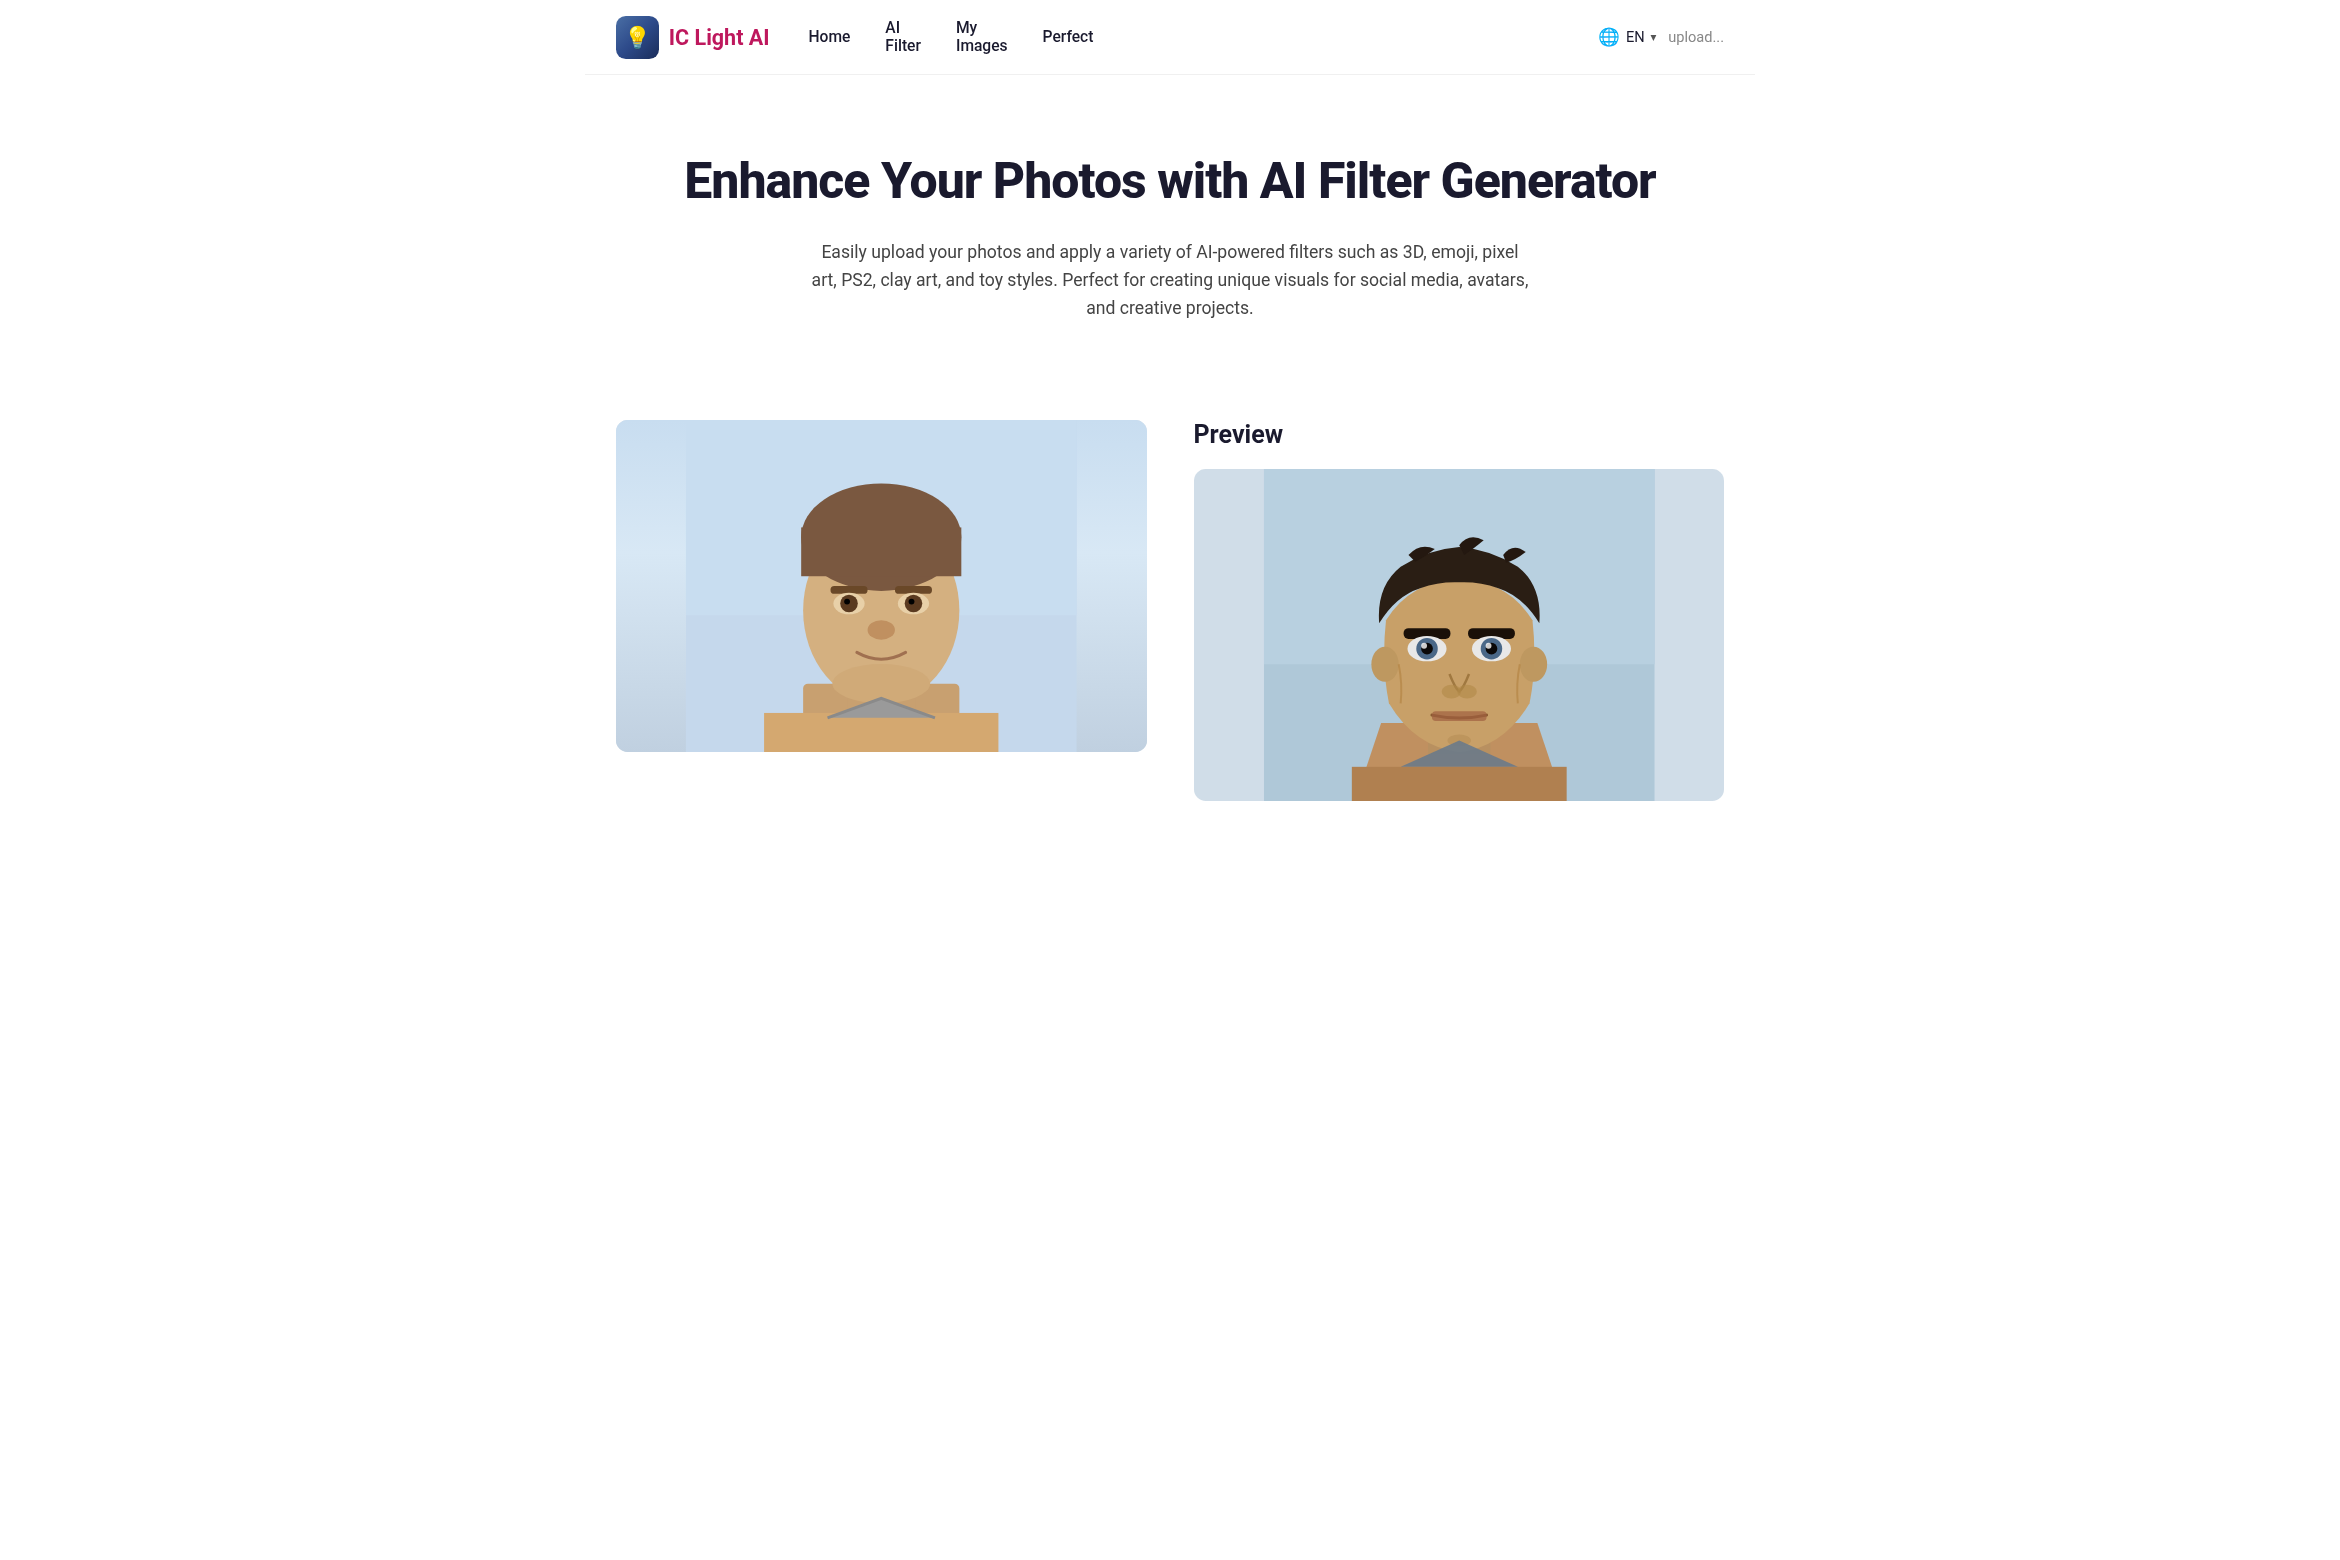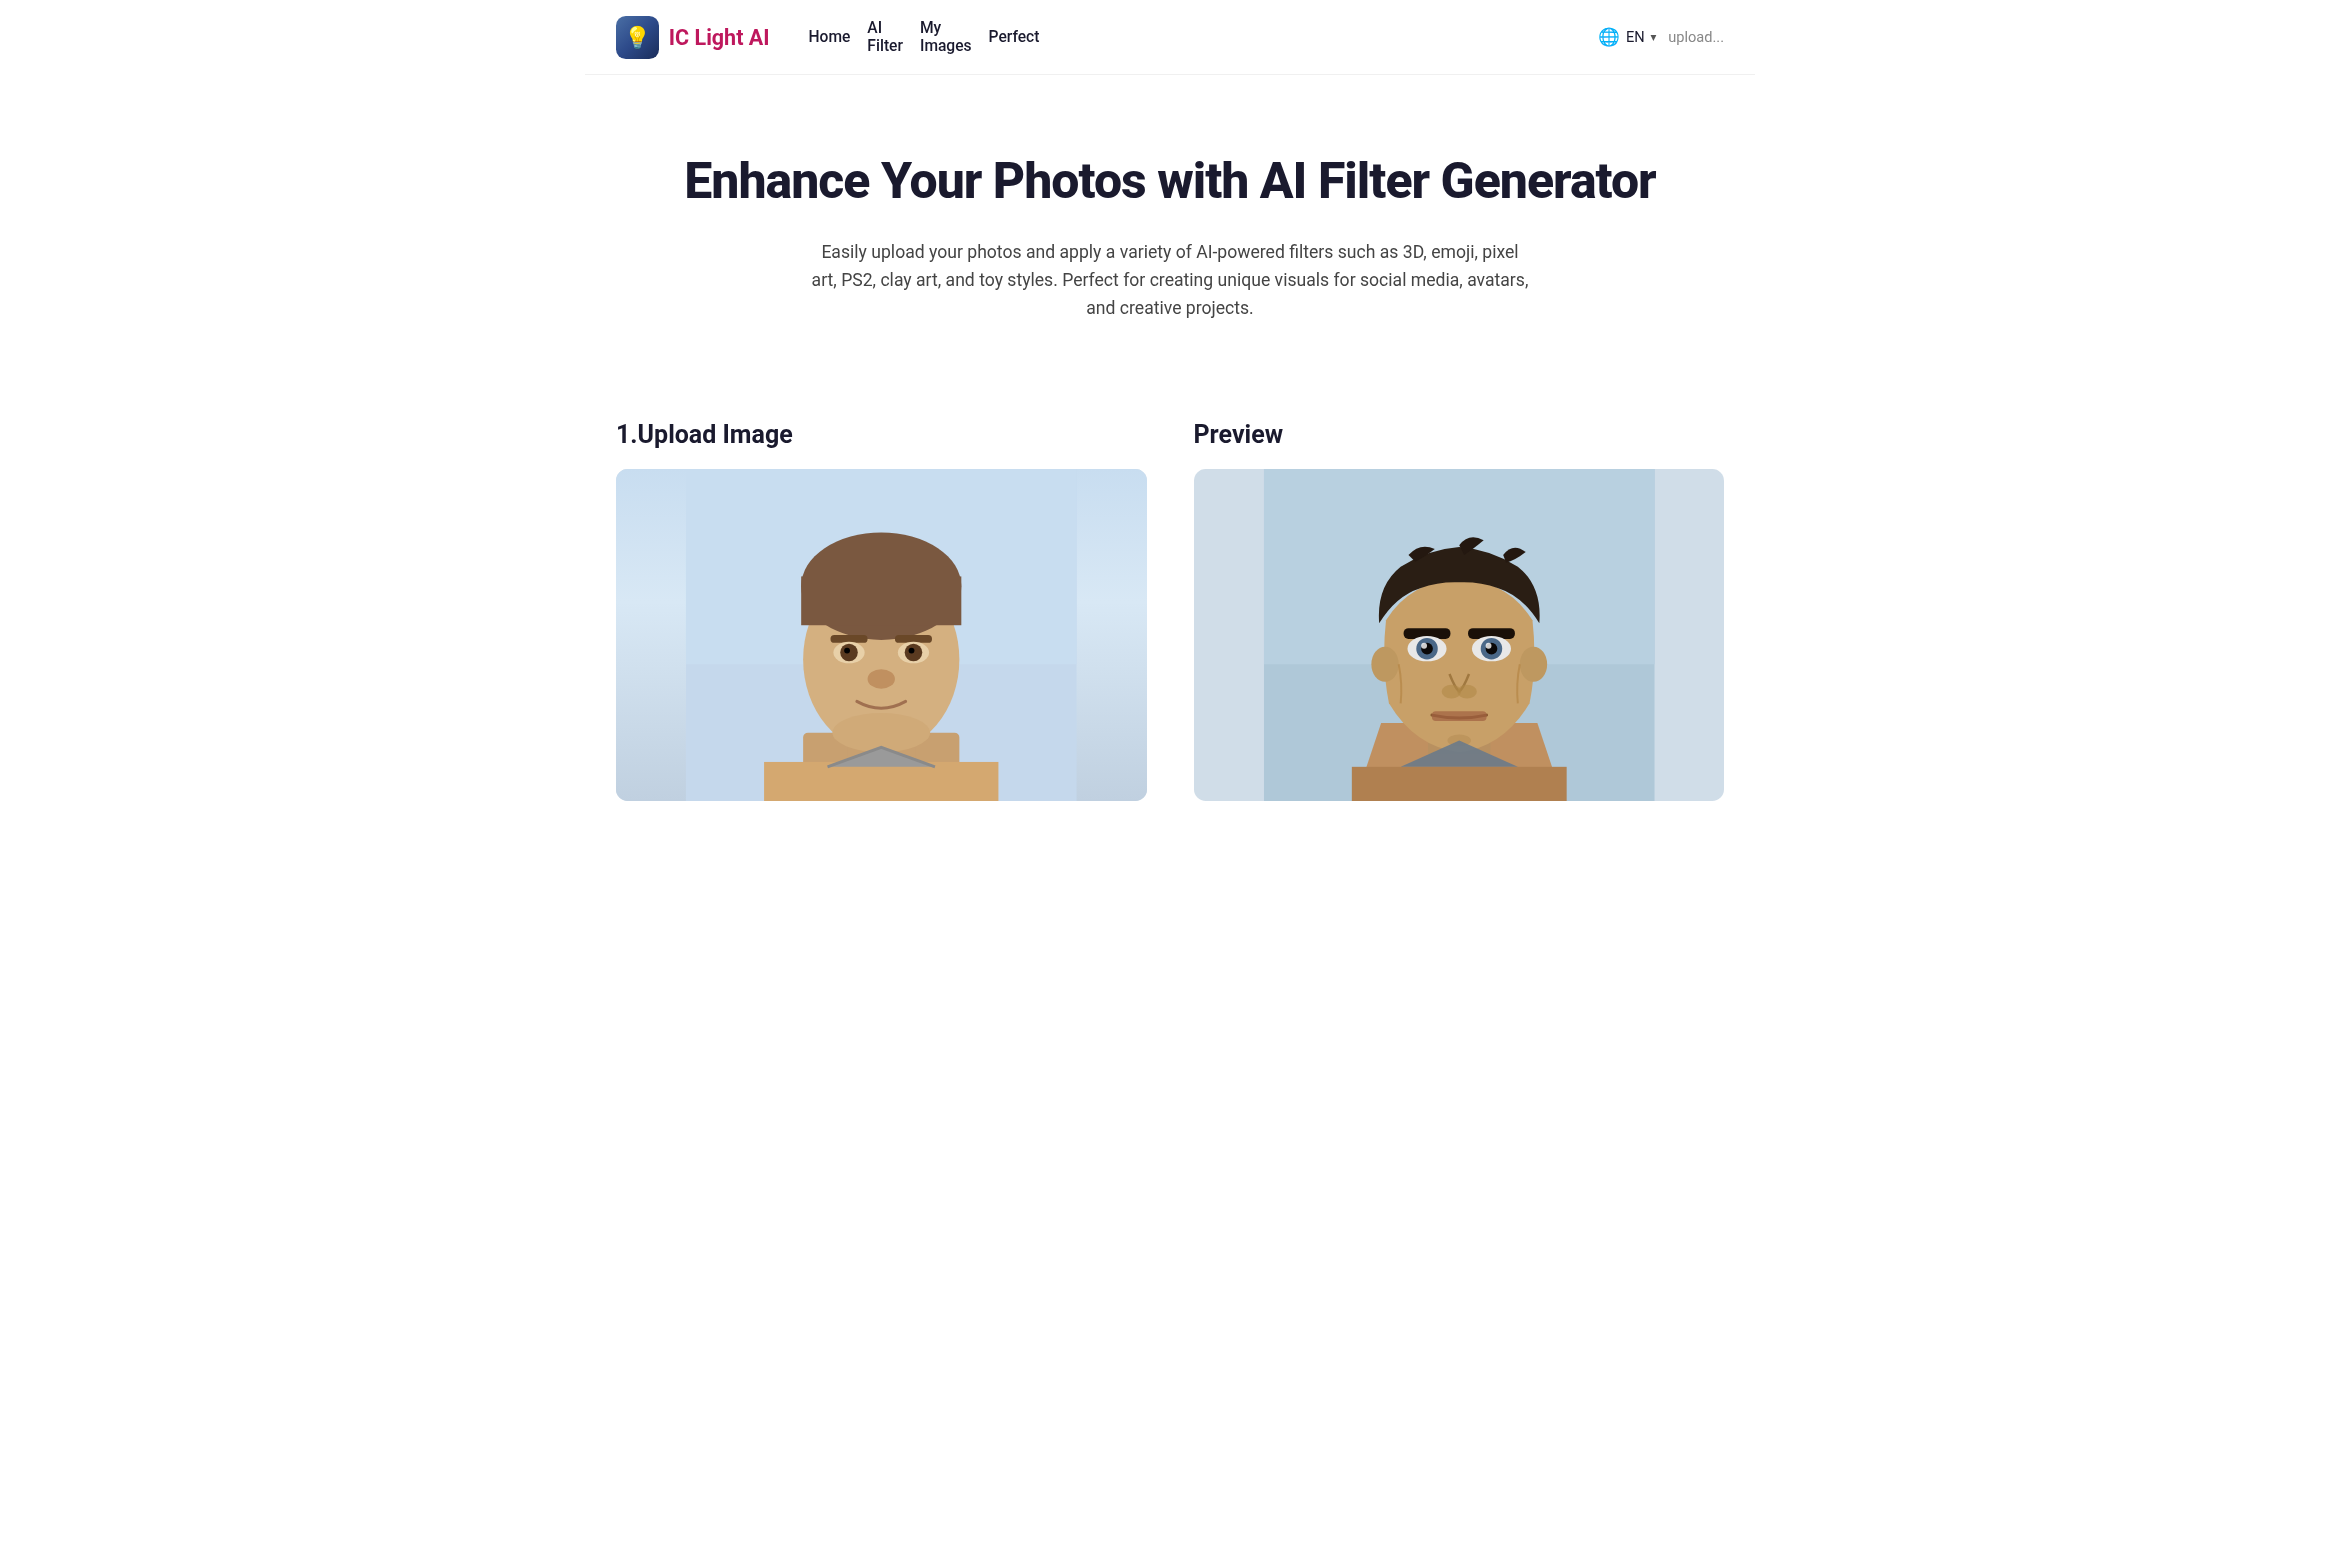--- a/index.html
+++ b/index.html
@@ -45,21 +45,21 @@
 
     .logo-text {
       font-size: 21.5px;
       font-weight: 700;
       color: #be185d;
     }
 
     .nav-links {
       display: flex;
       align-items: center;
-      gap: 17px;
+      gap: 35px;
       flex: 1;
     }
 
     .nav-link {
       font-size: 15.6px;
       font-weight: 500;
       color: #1a1a2e;
       text-decoration: none;
       cursor: pointer;
     }
@@ -195,21 +195,20 @@
 
 <section class="hero">
   <h1 class="hero-title">Enhance Your Photos with AI Filter Generator</h1>
   <p class="hero-subtitle">Easily upload your photos and apply a variety of AI-powered filters such as 3D, emoji, pixel art, PS2, clay art, and toy styles. Perfect for creating unique visuals for social media, avatars, and creative projects.</p>
 </section>
 
 <div class="main-content">
   <div class="content-grid">
 
     <div>
-      <h2 class="section-title">1.Upload Image</h2>
       <div class="img-container">
 
         <div class="sky-bg"></div>
 
         <svg class="face-svg" viewBox="0 0 400 340" xmlns="http://www.w3.org/2000/svg">
 
           <rect width="400" height="340" fill="#c5d8ec"></rect>
           <rect width="400" height="200" fill="#c8ddf0"></rect>
 
           <rect x="120" y="270" width="160" height="70" fill="#c8a070" rx="5"></rect>

